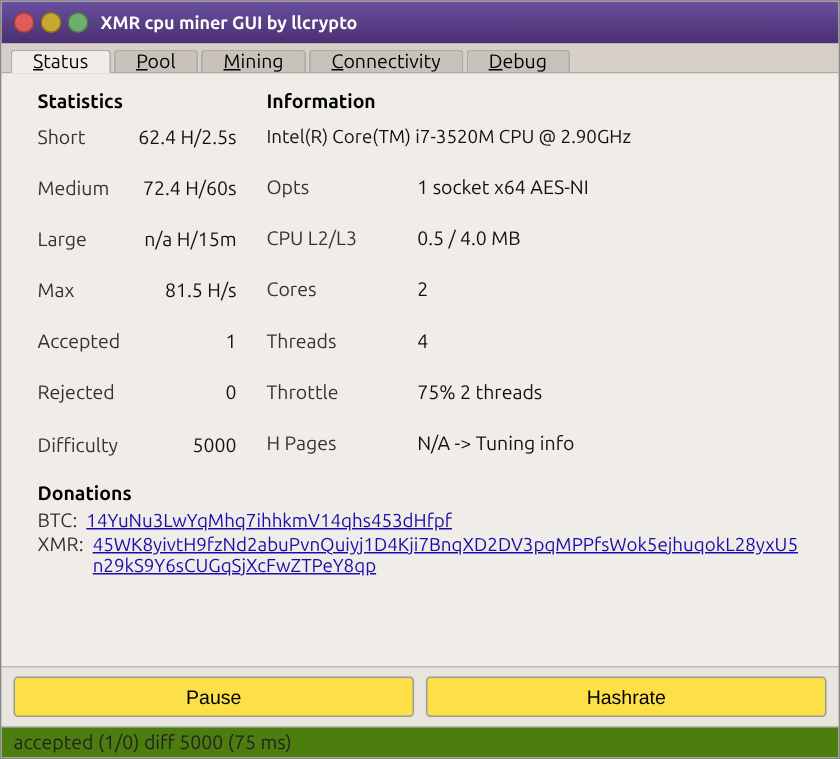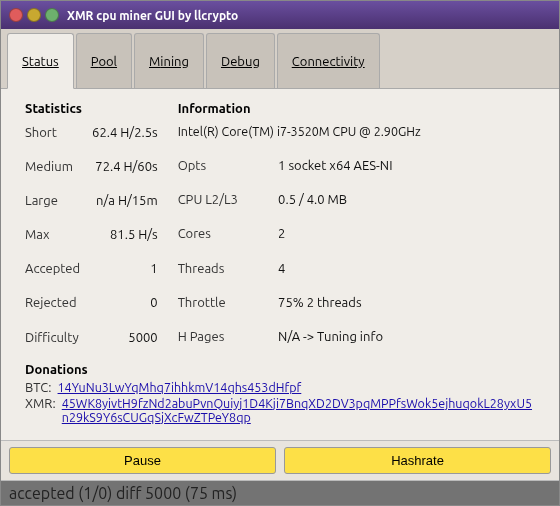--- a/index.html
+++ b/index.html
@@ -42,28 +42,27 @@
       color: white;
     }
     .tabs {
       display: flex;
       background: #d6d0c8;
       border-bottom: 1px solid #aaa;
       padding: 4px 6px 0;
       gap: 2px;
     }
     .tab {
-      padding: 20px 14px;
+      padding: 0 14px;
       background: #c8c2ba;
       border: 1px solid #aaa;
       border-bottom: none;
       cursor: pointer;
       font-size: 13px;
       border-radius: 3px 3px 0 0;
-      text-decoration: underline;
     }
     .tab.active {
       background: #f0ede8;
       border-bottom: 1px solid #f0ede8;
       margin-bottom: -1px;
       z-index: 1;
     }
     .main-content {
       flex: 1;
       padding: 12px 24px;
@@ -126,24 +125,24 @@
       flex: 1;
       padding: 5px;
       background: #fde047;
       border: 1px solid #999;
       border-radius: 3px;
       cursor: pointer;
       font-size: 13px;
       text-align: center;
     }
     .status-bar {
-      background: #737373;
+      background: #4d7c0f;
       border-top: 1px solid #bbb;
       padding: 3px 8px;
-      font-size: 16px;
+      font-size: 13px;
       color: #222;
     }
     .row-spacing {
       line-height: 1.7;
       gap: 12px;
     }
   </style>
 </head>
 <body>
 
@@ -160,24 +159,24 @@
   <div class="tab active">
     <span><u>S</u>tatus</span>
   </div>
   <div class="tab">
     <span><u>P</u>ool</span>
   </div>
   <div class="tab">
     <span><u>M</u>ining</span>
   </div>
   <div class="tab">
+    <span><u>C</u>onnectivity</span>
+  </div>
+  <div class="tab">
     <span><u>D</u>ebug</span>
-  </div>
-  <div class="tab">
-    <span><u>C</u>onnectivity</span>
   </div>
 </div>
 
 <div class="main-content">
   <div class="two-col">
 
     <div>
       <div class="section-title">Statistics</div>
       <div class="stats-table row-spacing">
         <span class="stats-label">Short</span>

